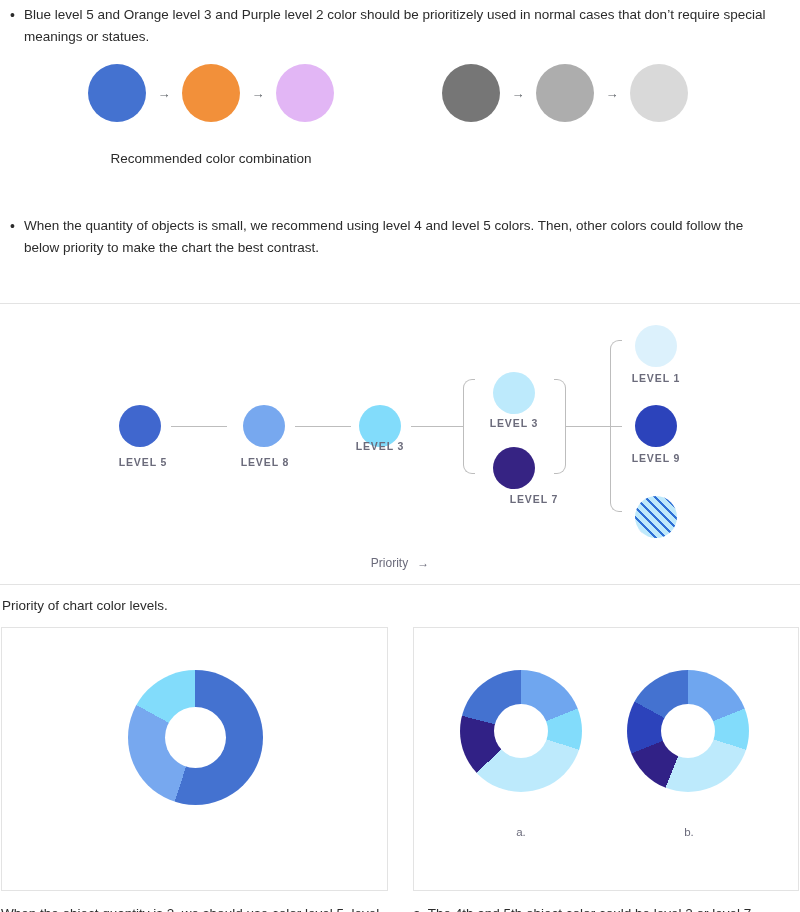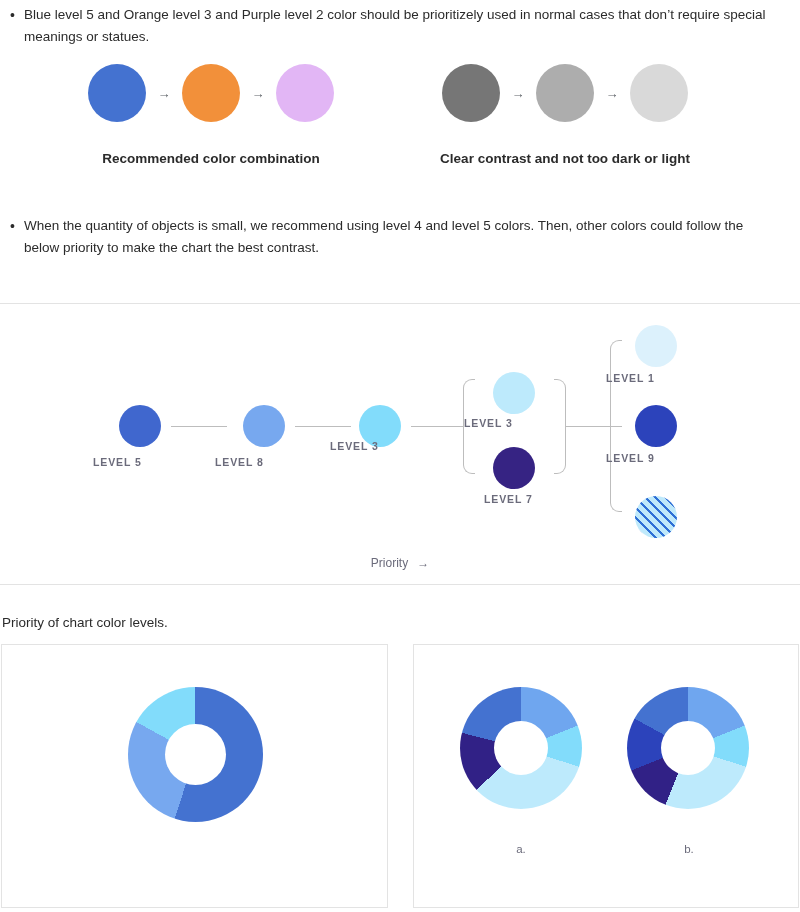--- a/index.html
+++ b/index.html
@@ -74,21 +74,20 @@
     font-size: 13px;
     color: #5f6368;
     line-height: 1;
   }
   .swatch-caption {
     margin-top: 27px;
     font-size: 13.5px;
     color: #2b2b2b;
     text-align: center;
     white-space: nowrap;
-    font-weight: bold;
   }
 
   
   #priority-card {
     margin-top: 44px;
     border-top: 1px solid #e3e3e3;
     border-bottom: 1px solid #e3e3e3;
     height: 282px;
     position: relative;
     background: #fff;
@@ -100,20 +99,21 @@
     height: 250px;
   }
   .node-circle { position: absolute; border-radius: 50%; }
   .node-label {
     position: absolute;
     font-size: 10.5px;
     letter-spacing: 0.9px;
     font-weight: bold;
     color: #6b6b7b;
     white-space: nowrap;
+    text-align: center;
   }
   .connector {
     position: absolute;
     background: #bdbdbd;
     height: 1px;
   }
   .bracket {
     position: absolute;
     border: 1px solid #bdbdbd;
   }
@@ -131,21 +131,21 @@
     position: absolute;
     left: 0; right: 0;
     top: 252px;
     text-align: center;
     font-size: 12px;
     color: #6b6b7b;
   }
   #priority-footer .arrow { margin-left: 9px; font-size: 12px; }
 
   #priority-caption {
-    margin-top: 30px;
+    margin-top: 13px;
     padding-left: 2px;
     font-size: 13.5px;
     color: #2b2b2b;
   }
 
   
   #charts-row {
     display: flex;
     margin-top: 14px;
     padding: 0 1px;
@@ -211,21 +211,20 @@
   </div>
 
   <div class="swatch-group" id="swatch-group-contrast">
     <div class="swatch-row">
       <div class="swatch-circle" id="sw-c-0" style="background: rgb(118, 118, 118);"></div>
       <div class="swatch-arrow">→</div>
       <div class="swatch-circle" id="sw-c-1" style="background: rgb(173, 173, 173);"></div>
       <div class="swatch-arrow">→</div>
       <div class="swatch-circle" id="sw-c-2" style="background: rgb(217, 217, 217);"></div>
     </div>
-    <div class="swatch-caption">Clear contrast and not too dark or light</div>
   </div>
 
 </div>
 
 <div class="bullet-row" id="bullet-2" style="margin-top:49px;">
   <span class="bullet-dot">•</span>
   <span class="bullet-text">When the quantity of objects is small, we recommend using level 4 and level 5 colors. Then, other colors could follow the below priority to make the chart the best contrast.</span>
 </div>
 
 <div id="priority-card">

